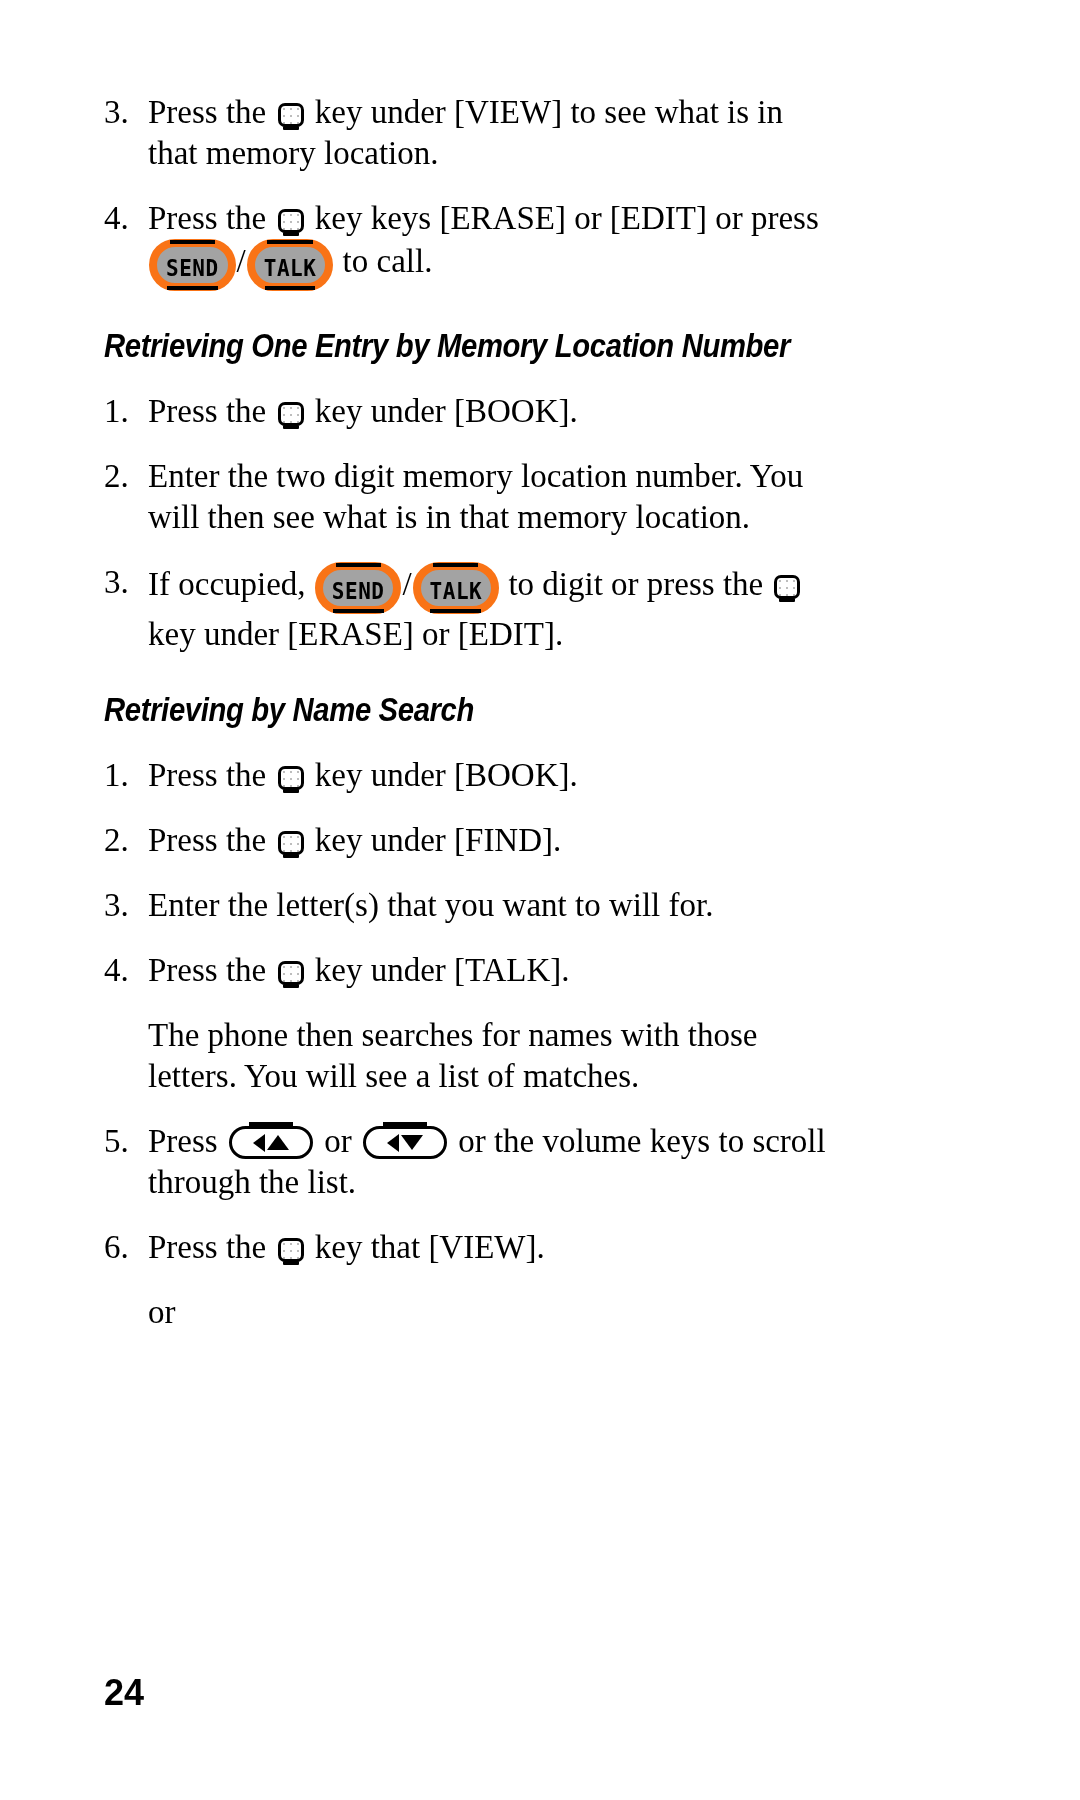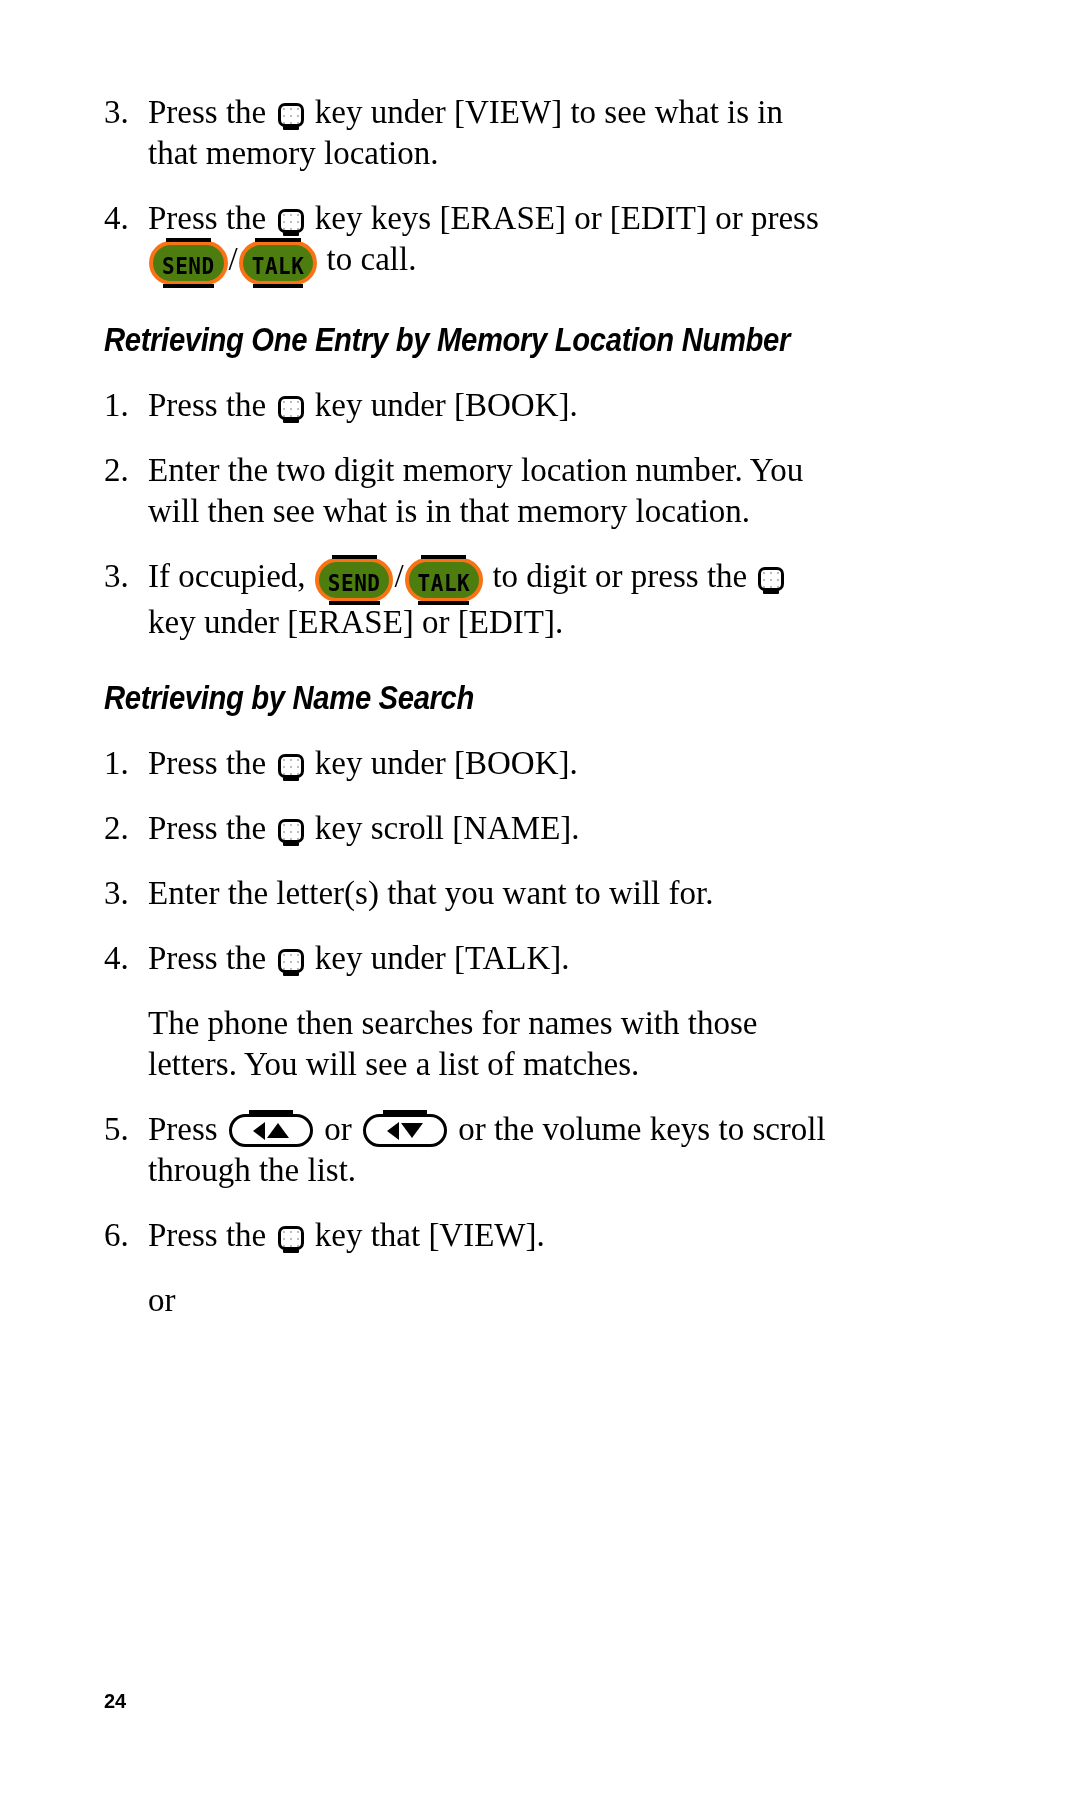--- a/index.html
+++ b/index.html
@@ -99,26 +99,26 @@
     left: 2px; right: 2px;
     bottom: -6px;
     height: 4px;
     background: #000;
     border-radius: 1px;
   }
 
   
   .pill {
     display: inline-block;
-    border: 4px solid #f97316;
+    border: 8px solid #f97316;
     border-radius: 40px;
     padding: 1px 9px 2px 9px;
     vertical-align: -3px;
     line-height: 1;
-    background: #4d7c0f;
+    background: #a3a3a3;
     box-sizing: border-box;
     position: relative;
     margin: 0 1px;
   }
   .pill .lcd {
     font-family: "DejaVu Sans Mono", "Liberation Mono", monospace;
     font-weight: bold;
     font-size: 21px;
     letter-spacing: 0.5px;
     display: inline-block;
@@ -192,24 +192,24 @@
     border-left: 11px solid transparent;
     border-right: 11px solid transparent;
     border-top: 15px solid #000;
     display: inline-block;
   }
 
   
   .page-number {
     position: absolute;
     left: 104px;
-    bottom: 84px;
+    bottom: 92px;
     font-family: "Liberation Sans", "DejaVu Sans", sans-serif;
     font-weight: bold;
-    font-size: 20px;
+    font-size: 36px;
     line-height: 30px;
   }
 </style>
 </head>
 <body>
 
 <div class="page">
   <div class="content" id="content">
       <div class="item">
         <div class="num">3.</div>
@@ -232,21 +232,21 @@
         <div class="num">3.</div>
         <div class="body"><span>If occupied, </span><span class="pill top-bar"><span class="lcd">SEND</span></span><span>/</span><span class="pill top-bar"><span class="lcd">TALK</span></span><span> to digit or press the </span><span class="softkey"></span><span> key under [ERASE] or [EDIT].</span></div>
       </div>
       <h2 class="heading">Retrieving by Name Search</h2>
       <div class="item">
         <div class="num">1.</div>
         <div class="body"><span>Press the </span><span class="softkey"></span><span> key under [BOOK].</span></div>
       </div>
       <div class="item">
         <div class="num">2.</div>
-        <div class="body"><span>Press the </span><span class="softkey"></span><span> key scroll [NAME].</span></div>
+        <div class="body"><span>Press the </span><span class="softkey"></span><span> key under [FIND].</span></div>
       </div>
       <div class="item">
         <div class="num">3.</div>
         <div class="body"><span>Enter the letter(s) that you want to will for.</span></div>
       </div>
       <div class="item">
         <div class="num">4.</div>
         <div class="body"><span>Press the </span><span class="softkey"></span><span> key under [TALK].</span></div>
       </div>
       <div class="cont">

